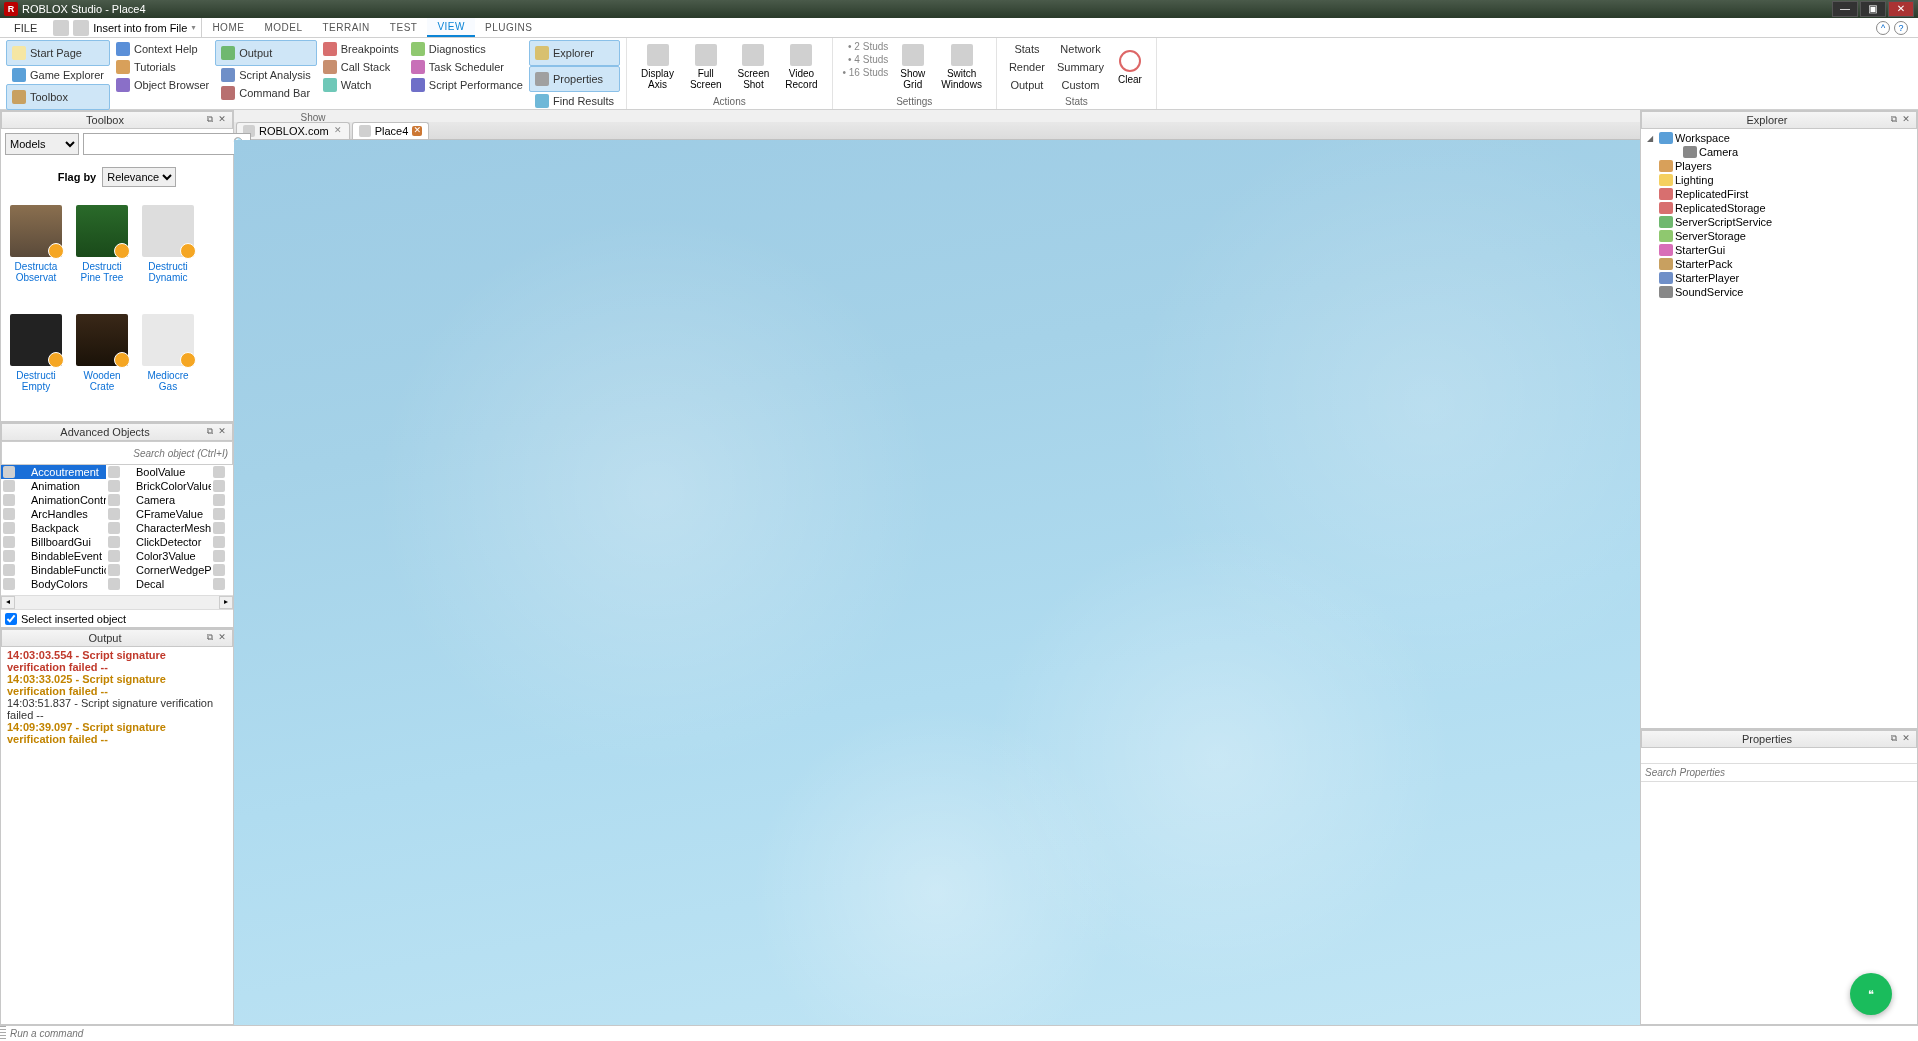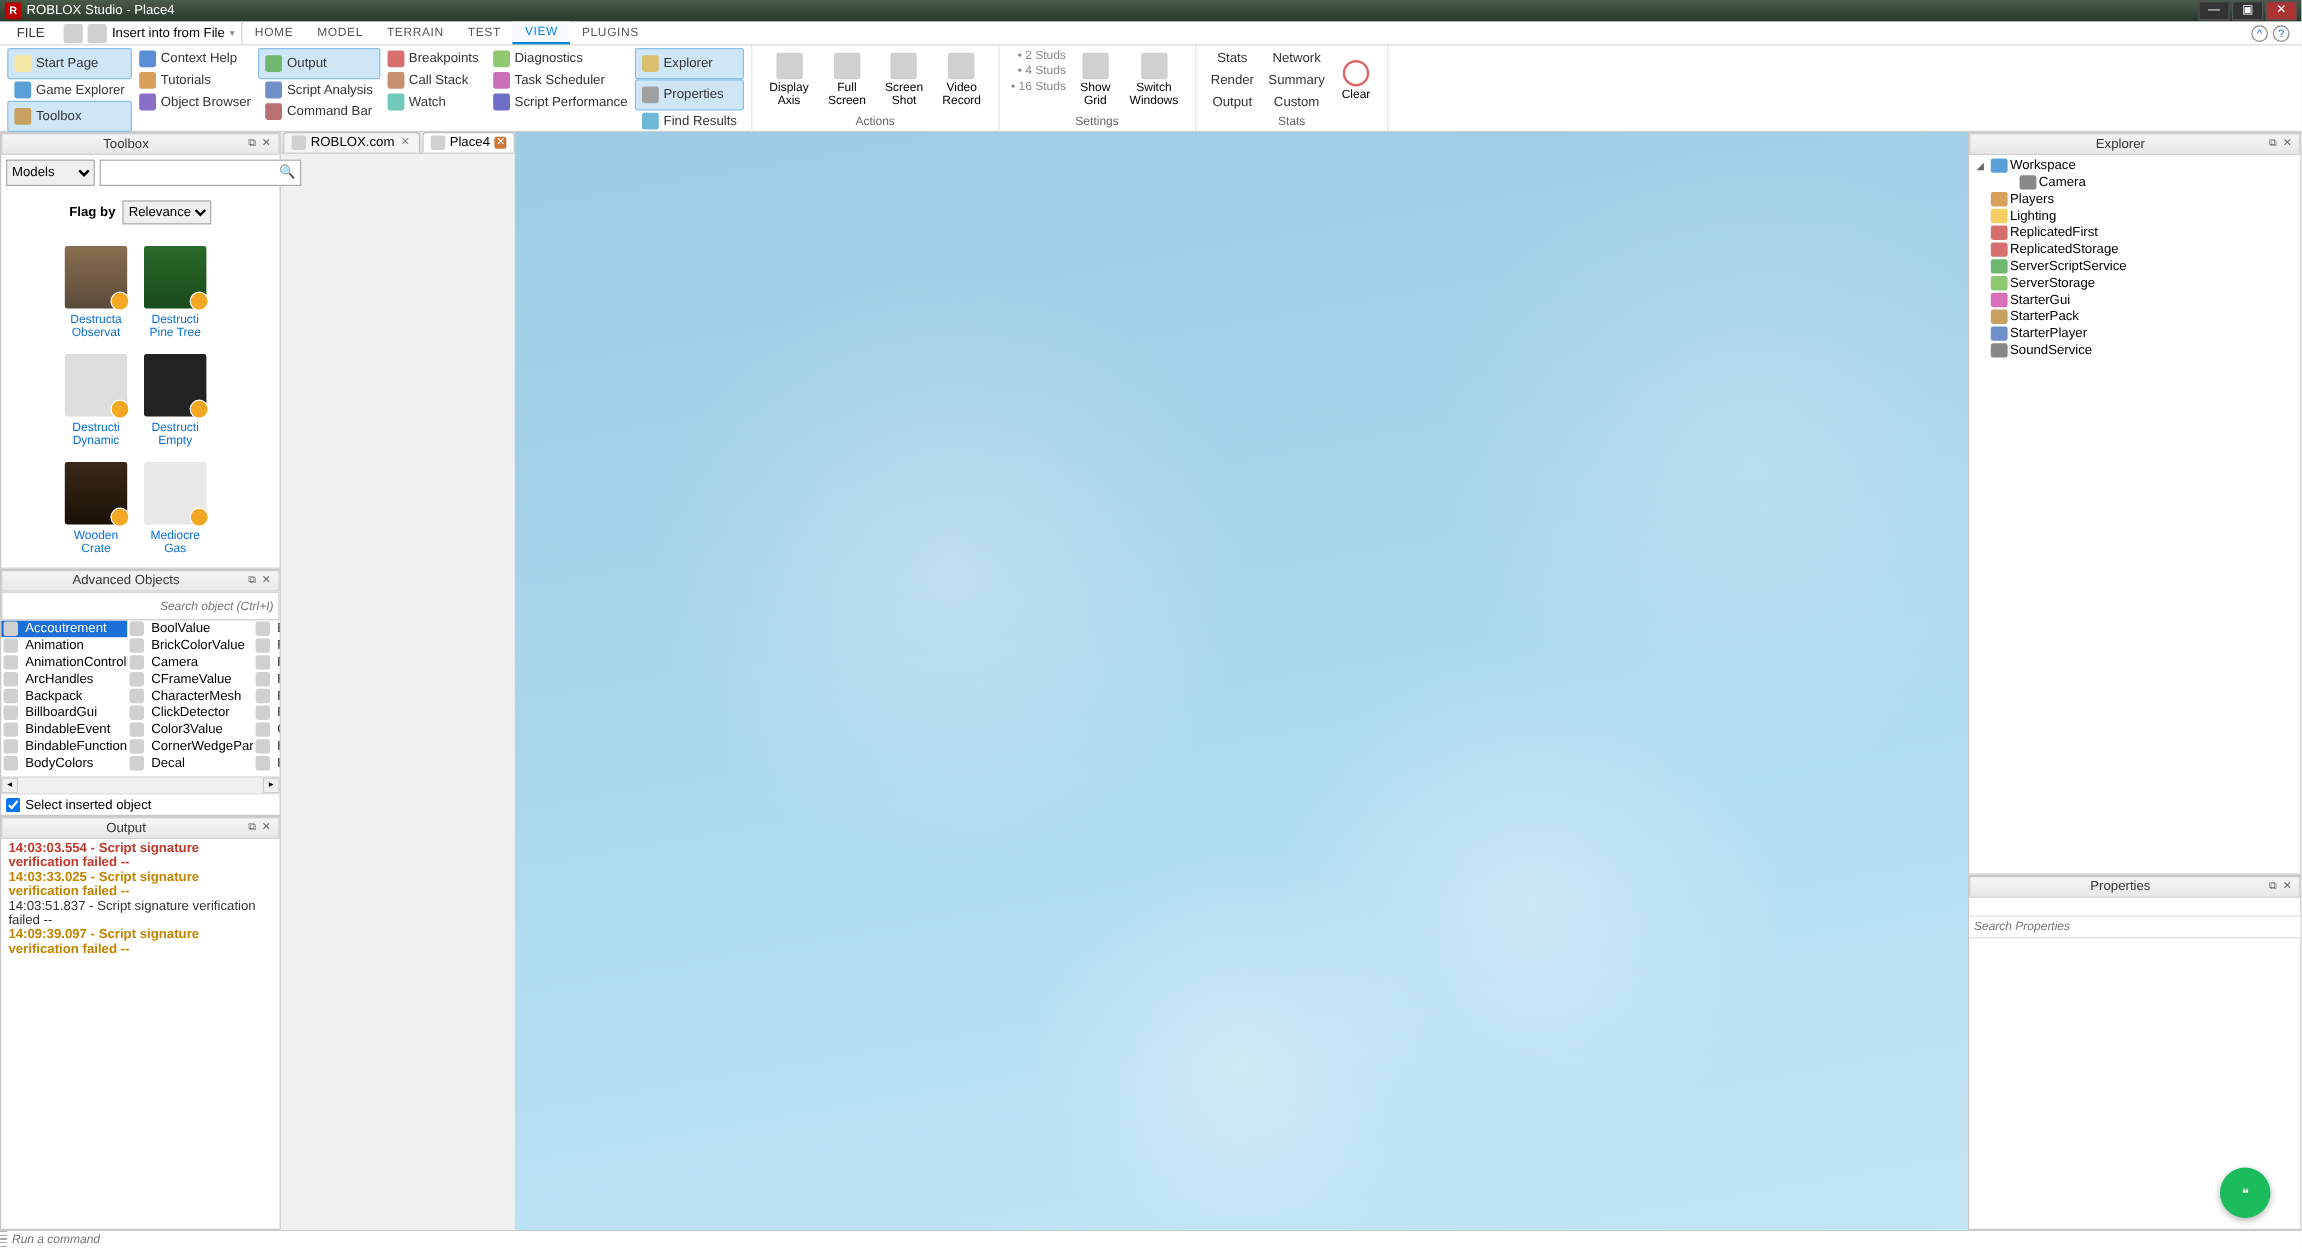--- a/index.html
+++ b/index.html
@@ -29,47 +29,47 @@
 .rbtn { display:flex; align-items:center; gap:4px; padding:1px 6px; height:18px; white-space:nowrap; color:#333; }
 .rbtn.selected { background:#cfe6f7; border:1px solid #8ac0e8; border-radius:2px; padding:12px 5px; }
 .rbtn .ic { width:14px;height:14px; display:inline-block; }
 .bigbtn { display:flex; flex-direction:column; align-items:center; justify-content:center; padding:2px 8px; gap:2px; }
 .bigbtn .bigic { width:22px;height:22px; }
 .bigbtn .lbl { font-size:10px; text-align:center; line-height:11px; }
 .stud-opt { font-size:10px; color:#888; padding:1px 4px; text-align:right; }
 
 .main { display:flex; height:calc(100% - 18px - 20px - 72px - 16px); }
 .left-col { width:234px; display:flex; flex-direction:column; }
-.center-col { flex:1; display:flex; flex-direction:row; }
+.center-col { flex:1; display:flex; flex-direction:column;margin-top:12px; }
 .right-col { width:278px; display:flex; flex-direction:column; }
 
 .panel-header { height:18px; background:linear-gradient(#f5f5f5,#e8e8e8); border:1px solid #c8c8c8; display:flex; align-items:center; padding:0 4px; font-size:10px; color:#333; }
 .panel-header .ptitle { flex:1; text-align:center; }
 .panel-header .pctl { width:12px;height:12px; text-align:center; line-height:10px; font-size:9px; color:#666; cursor:pointer; }
 
 .toolbox { flex:0 0 312px; display:flex; flex-direction:column; border:1px solid #c8c8c8; background:#fff; }
 .toolbox .row1 { display:flex; gap:4px; padding:4px; }
 .toolbox select { flex:0 0 74px; height:22px; border:1px solid #aaa; }
 .toolbox .search { flex:1; height:22px; border:1px solid #aaa; padding:0 20px 0 4px; position:relative; }
 .toolbox .search-wrap { flex:1; position:relative; }
 .toolbox .mag { position:absolute; right:4px; top:4px; width:14px;height:14px; color:#888; }
 .toolbox .sortrow { display:flex; justify-content:center; align-items:center; gap:6px; padding:8px 0; }
 .toolbox .sortrow .lbl { font-weight:bold; font-size:11px; }
 .toolbox .sortrow select { width:78px; height:20px; }
-.toolbox .grid { display:flex; flex-wrap:wrap; padding:4px 2px; gap:0; overflow:hidden; flex:1;margin-left:44px; }
+.toolbox .grid { display:flex; flex-wrap:wrap; padding:4px 2px; gap:0; overflow:hidden; flex:1; }
 .tb-item { width:66px; display:flex; flex-direction:column; align-items:center; padding:6px 2px; }
 .tb-thumb { width:52px;height:52px; background:#eee; border-radius:2px; position:relative; }
 .tb-thumb .badge { position:absolute; right:-2px; bottom:-2px; width:16px;height:16px; background:#f5a623; border-radius:50%; border:1px solid #fff; }
 .tb-label { font-size:10px; color:#0a6fd6; text-align:center; line-height:11px; margin-top:4px; max-height:22px; overflow:hidden; }
 
 .advobj { flex:0 0 206px; display:flex; flex-direction:column; border:1px solid #c8c8c8; background:#fff; }
 .advobj input.search { height:24px; border:1px solid #ccc; margin:0; padding:0 4px; font-size:10px; font-style:italic; color:#888;text-align:right; }
 .advobj .list { flex:1; display:flex; overflow:hidden; }
 .advobj .col { width:105px; }
-.advobj .item { display:flex; align-items:center; gap:6px; height:14px; padding:0 2px; font-size:10px; white-space:nowrap; overflow:hidden; }
+.advobj .item { display:flex; align-items:center; gap:16px; height:14px; padding:0 2px; font-size:10px; white-space:nowrap; overflow:hidden; }
 .advobj .item.selected { background:#1a6fd8; color:#fff; }
 .advobj .item .oic { width:12px;height:12px; flex-shrink:0; }
 .advobj .hscroll { height:14px; background:#f0f0f0; border-top:1px solid #ddd; display:flex; }
 .advobj .hscroll .arr { width:14px; border:1px solid #ccc; text-align:center; font-size:8px; }
 .advobj .hscroll .track { flex:1; }
 .advobj .footer { height:18px; display:flex; align-items:center; gap:4px; padding:0 4px; border-top:1px solid #ddd; }
 .advobj .footer input[type=checkbox]{ width:12px;height:12px; }
 
 .output-panel { flex:1; display:flex; flex-direction:column; border:1px solid #c8c8c8; background:#fff; min-height:0; }
 .output-body { flex:1; overflow-y:scroll; padding:2px 6px; font-size:10px; line-height:12px; }

